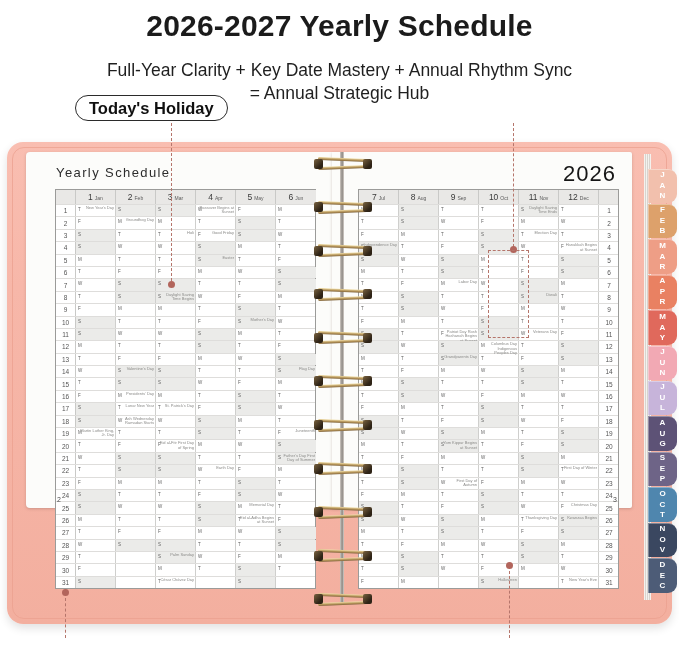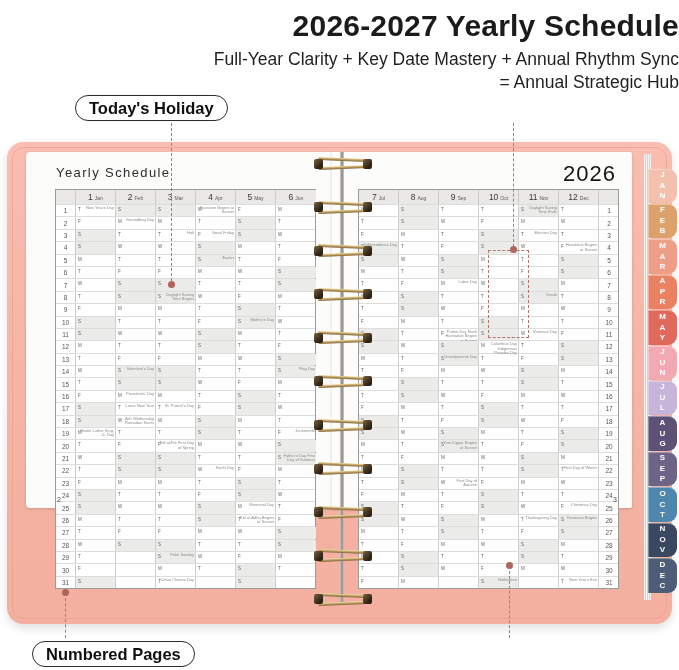--- a/index.html
+++ b/index.html
@@ -6,23 +6,23 @@
     --cover:#f7b7a9; --cover-line:#eba08f; --page:#fcfcfa;
     --annotation:#b5756b; --marker:#b2655c;
     --table-header-bg:#e9e8e6; --weekend-bg:#ebebe9;
   }
   *{box-sizing:border-box;margin:0;padding:0}
   html,body{width:679px;height:670px;background:#fff;overflow:hidden}
   body{font-family:"Liberation Sans",sans-serif;position:relative}
   #canvas{position:absolute;inset:0}
 
   
-  .hdr{position:absolute;top:9px;left:0;right:0;text-align:right}
+  .hdr{position:absolute;top:9px;left:0;right:0;text-align:center}
   .title{font-size:30px;font-weight:700;color:#1b1b1b;letter-spacing:.2px}
-  .sub{font-size:17.5px;color:#1f1f1f;line-height:23px;margin-top:5px}
+  .sub{font-size:17.5px;color:#1f1f1f;line-height:23px;margin-top:16px}
 
   
   .pill{position:absolute;display:flex;align-items:center;background:#fff;
     border:1.6px solid #2b2b2b;border-radius:15px;height:26px;padding:0 13px;
     font-size:16.5px;font-weight:600;color:#101010;white-space:nowrap;z-index:12}
 
   
   .cover{position:absolute;left:7px;top:142px;width:665px;height:482px;
     background:linear-gradient(180deg,#f9beb1, var(--cover) 30%, #f3af9f);
     border-radius:16px;box-shadow:0 4px 10px rgba(0,0,0,.12);z-index:1}
@@ -95,21 +95,20 @@
 
 <div id="canvas">
 
   <div class="hdr">
     <div class="title">2026-2027 Yearly Schedule</div>
     <div class="sub">Full-Year Clarity + Key Date Mastery + Annual Rhythm Sync</div>
     <div class="sub" style="margin-top:0">= Annual Strategic Hub</div>
   </div>
 
   <div class="pill" style="left:75px;top:95px">Today's Holiday</div>
-  <div class="pill" style="left:32px;top:641px">Numbered Pages</div>
 
   <div class="cover"></div>
   <div class="edgestack"></div>
   <div id="tabs">
       <div class="tab" style="background: rgb(242, 192, 173);">JAN</div>
       <div class="tab" style="background: rgb(221, 161, 107);">FEB</div>
       <div class="tab" style="background: rgb(238, 158, 134);">MAR</div>
       <div class="tab" style="background: rgb(233, 129, 98);">APR</div>
       <div class="tab" style="background: rgb(224, 105, 92);">MAY</div>
       <div class="tab" style="background: rgb(242, 169, 180);">JUN</div>

